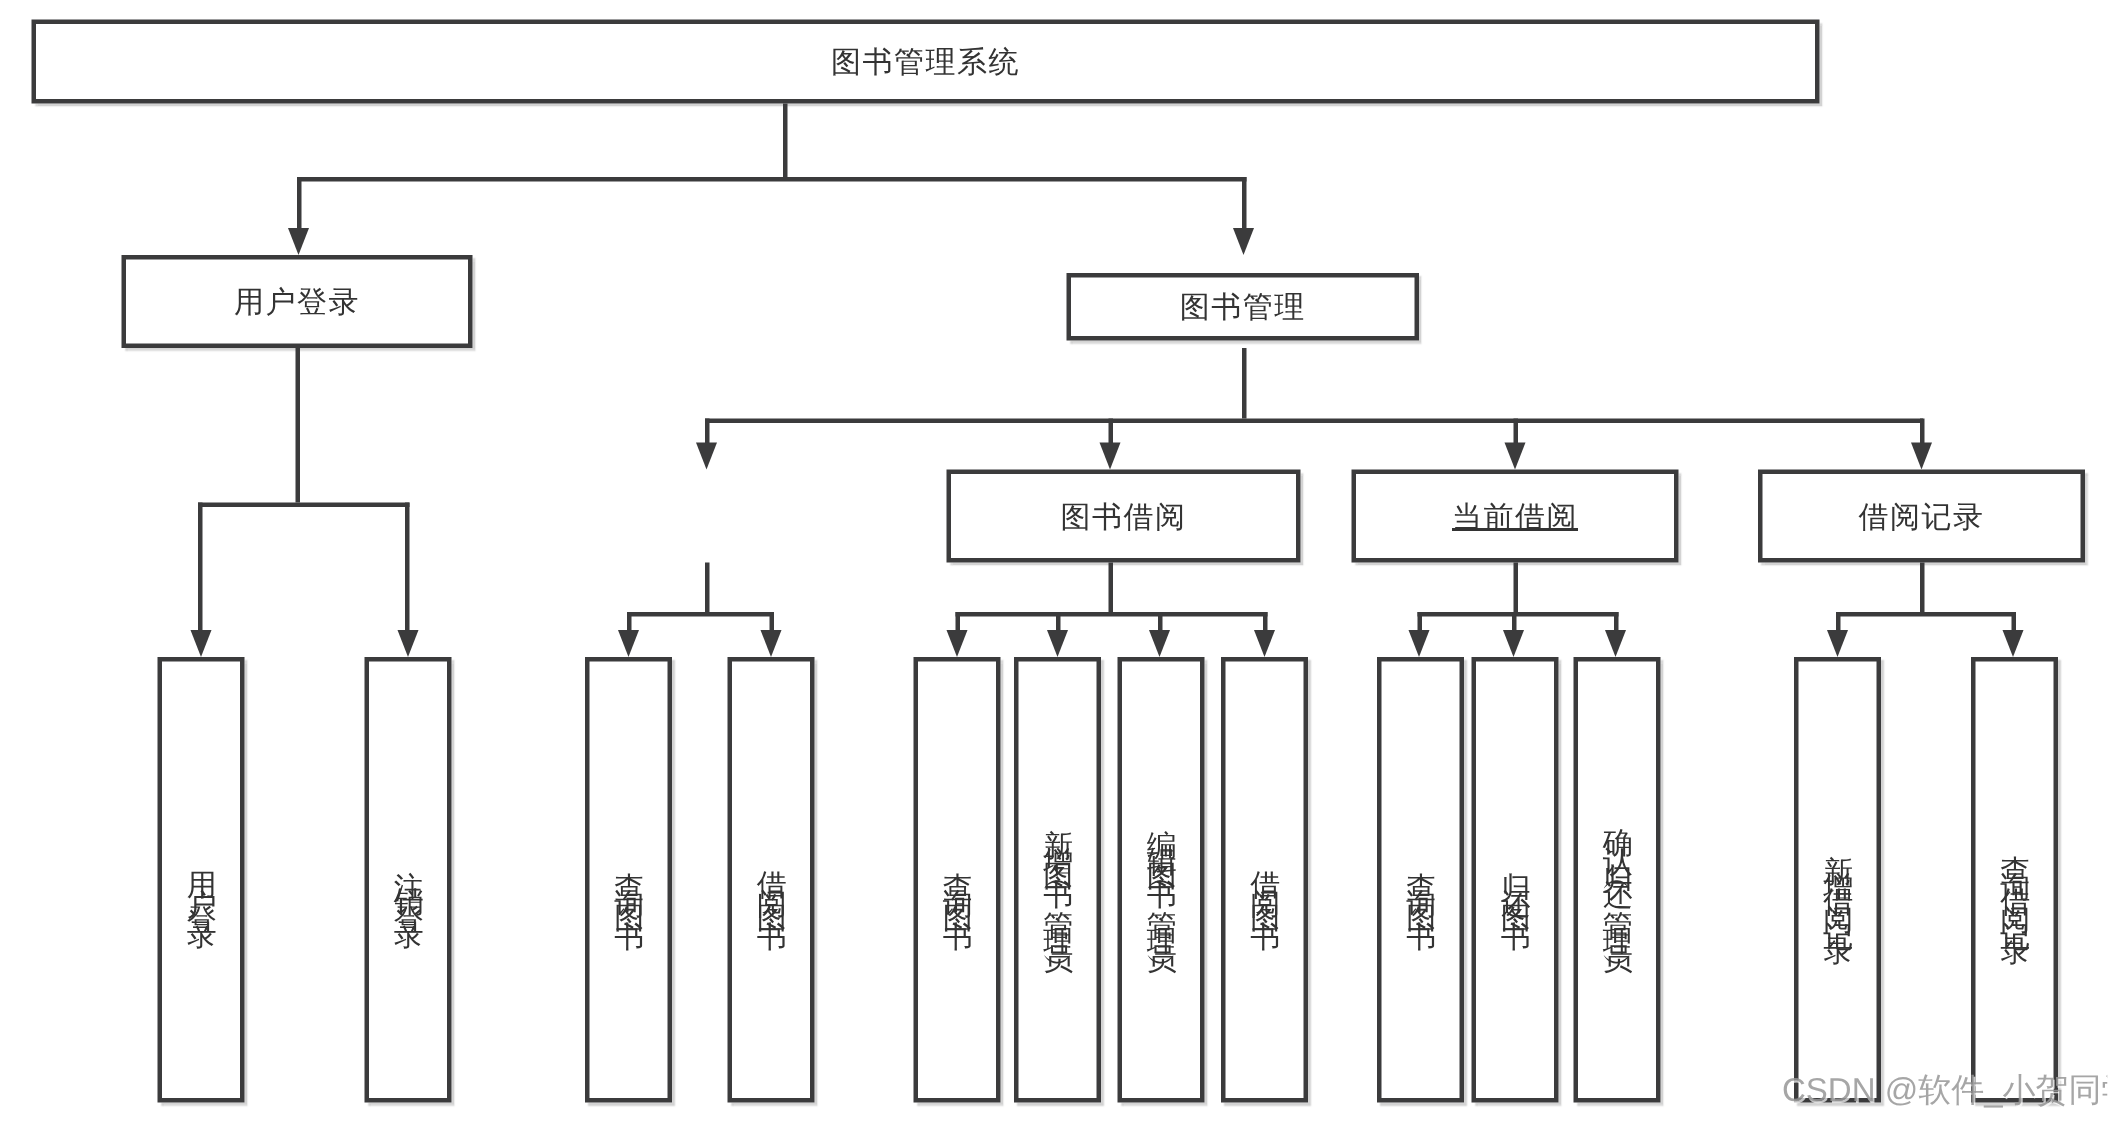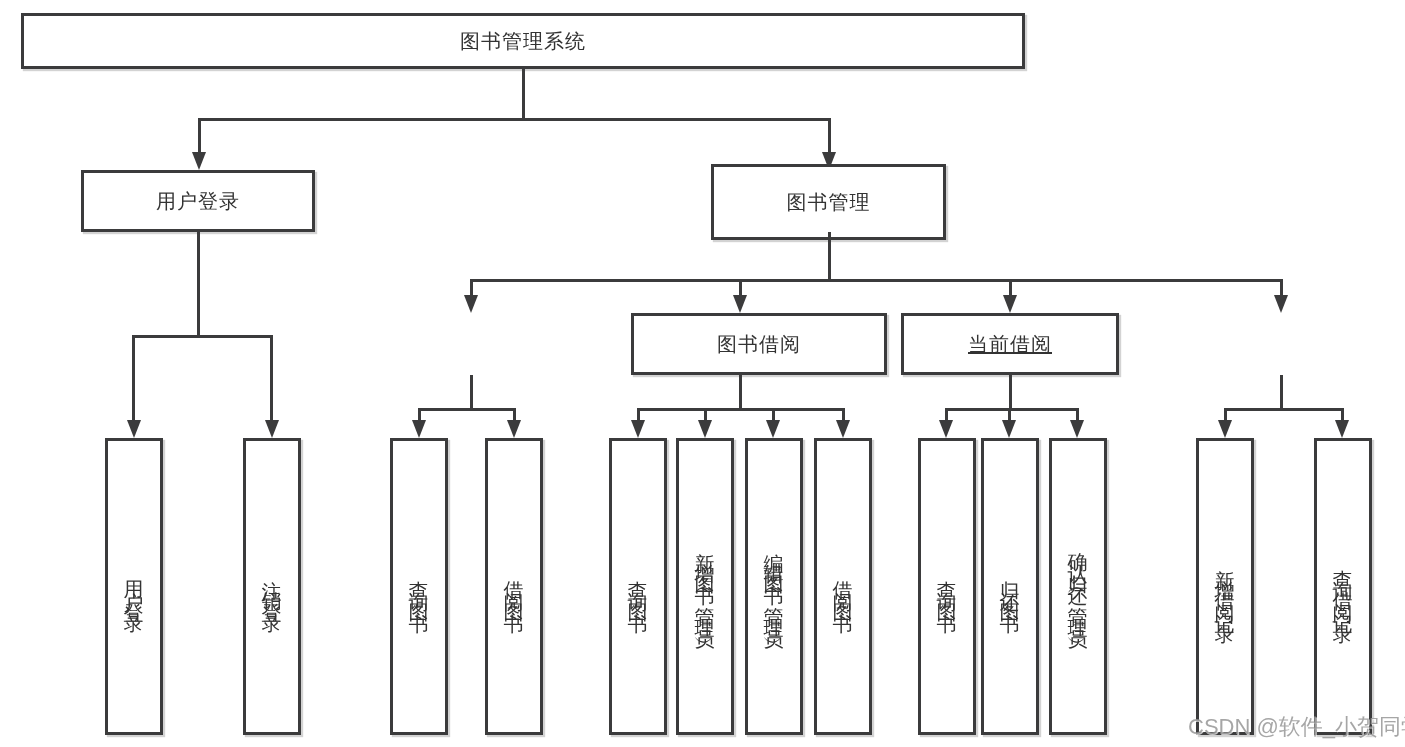--- a/index.html
+++ b/index.html
@@ -37,35 +37,35 @@
     font-size:22px;color:rgba(150,150,150,0.85);
     text-shadow:1px 1px 0 rgba(255,255,255,0.7);
     white-space:nowrap;
   }
 </style>
 </head>
 <body>
 
 <div id="canvas">
 
-  <div class="box" style="left:21px;top:13px;width:1004px;height:56px;">
+  <div class="box" style="left:21px;top:13px;width:1192px;height:56px;">
     <span>图书管理系统</span>
   </div>
 
   <div class="vline" style="left:522px;top:69px;height:49px;"></div>
   <div class="hline" style="left:198px;top:118px;width:633px;"></div>
   <div class="vline" style="left:198px;top:118px;height:35px;"></div>
   <div class="arr" style="left:192px;top:152px;"></div>
   <div class="vline" style="left:828px;top:118px;height:35px;"></div>
   <div class="arr" style="left:822px;top:152px;"></div>
 
   <div class="box" style="left:81px;top:170px;width:234px;height:62px;">
     <span>用户登录</span>
   </div>
-  <div class="box" style="left:711px;top:164px;width:235px;height:76px;">
+  <div class="box" style="left:711px;top:182px;width:235px;height:45px;">
     <span>图书管理</span>
   </div>
 
   <div class="vline" style="left:197px;top:232px;height:103px;"></div>
   <div class="hline" style="left:132px;top:335px;width:141px;"></div>
   <div class="vline" style="left:132px;top:335px;height:86px;"></div>
   <div class="arr" style="left:127px;top:420px;"></div>
   <div class="vline" style="left:270px;top:335px;height:86px;"></div>
   <div class="arr" style="left:265px;top:420px;"></div>
 
@@ -73,25 +73,28 @@
   <div class="hline" style="left:470px;top:279px;width:812px;"></div>
   <div class="vline" style="left:470px;top:279px;height:17px;"></div>
   <div class="arr" style="left:464px;top:295px;"></div>
   <div class="vline" style="left:739px;top:279px;height:17px;"></div>
   <div class="arr" style="left:733px;top:295px;"></div>
   <div class="vline" style="left:1009px;top:279px;height:17px;"></div>
   <div class="arr" style="left:1003px;top:295px;"></div>
   <div class="vline" style="left:1280px;top:279px;height:17px;"></div>
   <div class="arr" style="left:1274px;top:295px;"></div>
 
-  <div class="box" style="left:631px;top:313px;width:256px;height:62px;">
+  <div class="box" style="left:631px;top:313px;width:236px;height:62px;">
     <span>图书借阅</span>
   </div>
   <div class="box" style="left:901px;top:313px;width:218px;height:62px;text-decoration:underline;">
     <span>当前借阅</span>
+  </div>
+  <div class="box" style="left:1172px;top:313px;width:218px;height:62px;">
+    <span>借阅记录</span>
   </div>
 
   <div class="vline" style="left:470px;top:375px;height:33px;"></div>
   <div class="hline" style="left:418px;top:408px;width:98px;"></div>
   <div class="vline" style="left:418px;top:408px;height:13px;"></div>
   <div class="arr" style="left:412px;top:420px;"></div>
   <div class="vline" style="left:513px;top:408px;height:13px;"></div>
   <div class="arr" style="left:507px;top:420px;"></div>
 
   <div class="vline" style="left:739px;top:375px;height:33px;"></div>

